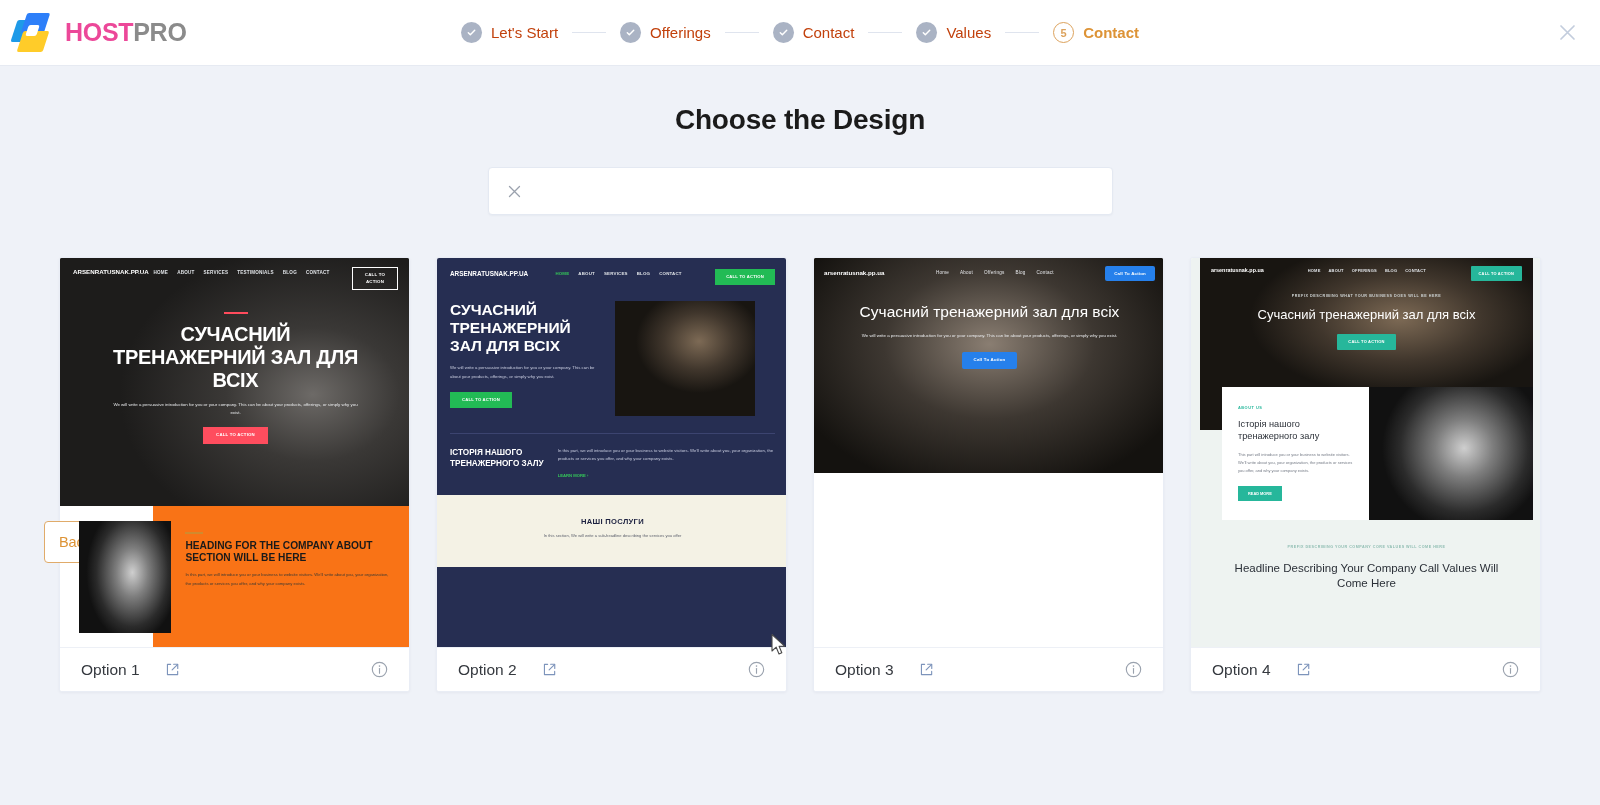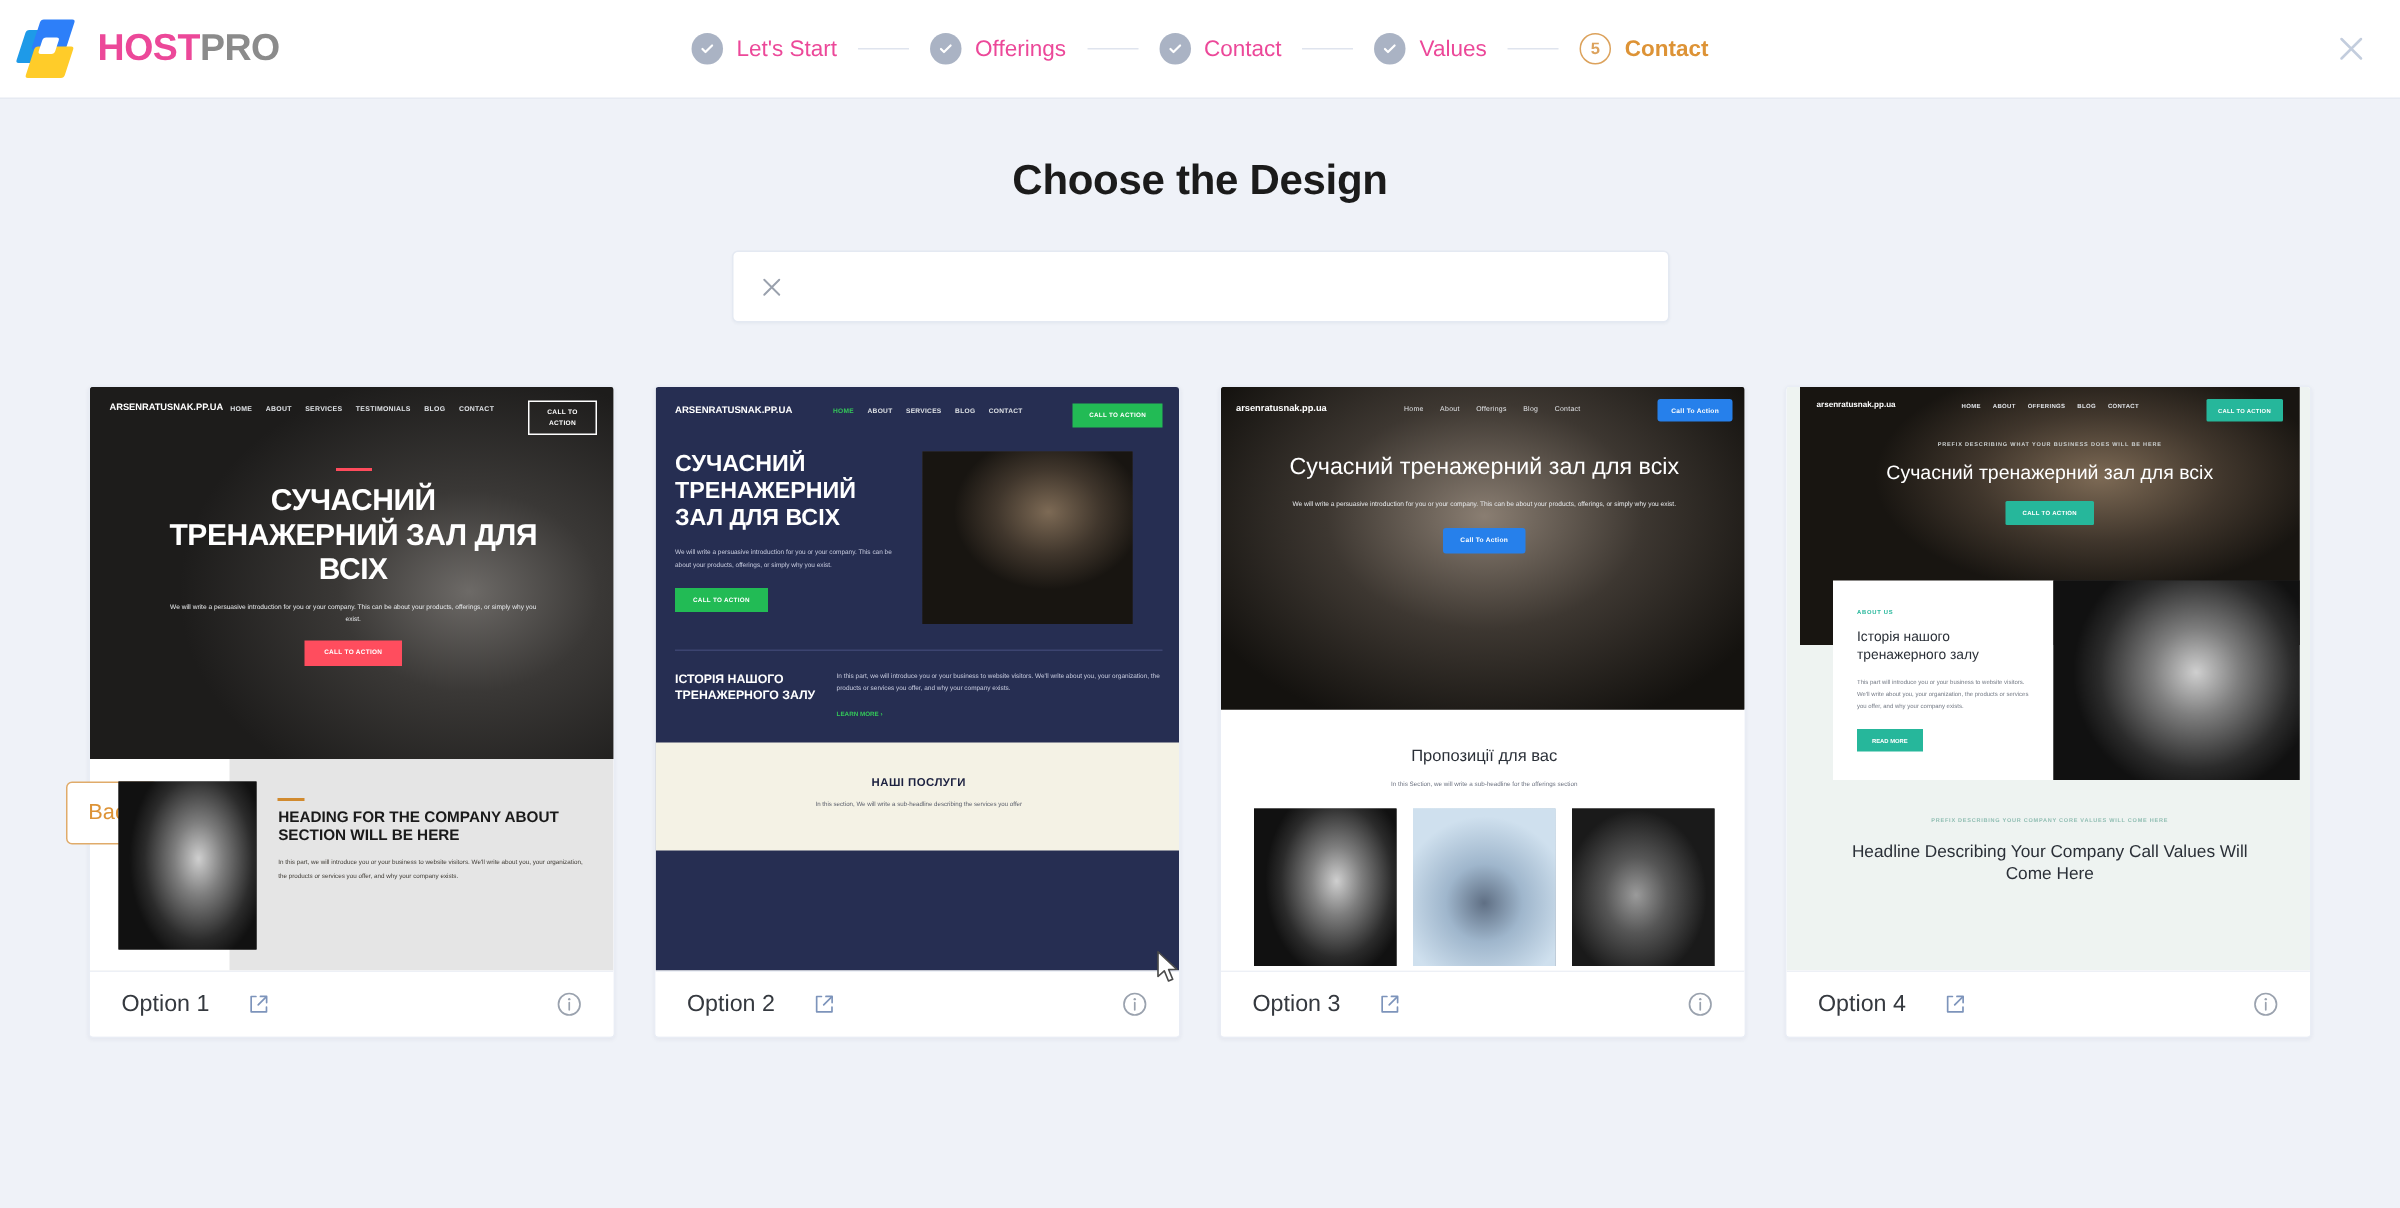--- a/index.html
+++ b/index.html
@@ -34,21 +34,21 @@
     position: absolute; left: 50%; transform: translateX(-50%);
     display: flex; align-items: center;
   }
   .step { display: flex; align-items: center; gap: 9px; }
   .step-circle {
     width: 21px; height: 21px; border-radius: 50%;
     display: flex; align-items: center; justify-content: center;
     font-size: 11px; flex: none;
   }
   .step.done .step-circle { background: #aab3c4; color: #fff; }
-  .step.done .step-label  { color: #ec4899; font-size: 15px; }
+  .step.done .step-label  { color: #c2410c; font-size: 15px; }
   .step.active .step-circle {
     background: #fff; border: 1.6px solid #dca25c; color: #dca25c; font-weight: 600;
   }
   .step.active .step-label { color: #dd9336; font-size: 15px; font-weight: 700; }
   .step-sep { width: 34px; height: 1.6px; background: #dfe4ee; margin: 0 14px; }
   .check-svg { width: 11px; height: 11px; display: block; }
 
   .close-btn {
     position: absolute; right: 20px; top: 50%; transform: translateY(-50%);
     width: 26px; height: 26px; cursor: pointer;
@@ -155,21 +155,21 @@
     border: 0.8px solid #ffffff; padding: 4px 7px; font-size: 4.4px;
     width: 46px; line-height: 1.5;
   }
   .o1-center { text-align: center; padding: 22px 52px 0; position: relative; z-index: 3; }
   .o1-rule { width: 24px; height: 1.3px; background: #ff4b5c; margin: 0 auto 9px; }
   .o1-h1 { font-size: 20px; line-height: 1.16; letter-spacing: -0.3px; }
   .o1-sub { font-size: 4.4px; margin-top: 9px; line-height: 1.75; }
   .o1-cta2 {
     background: #ff4d5e; padding: 5px 13px; font-size: 4.3px; margin-top: 11px;
   }
-  .o1-about { display: flex; height: 141px; background: #e5e5e5; position: relative; }
+  .o1-about { display: flex; height: 141px; background: #f97316; position: relative; }
   .o1-about::before {
     content: ""; position: absolute; left: 0; top: 0; width: 93px; height: 100%;
     background: #fff;
   }
   .o1-img { width: 143px; height: 112px; margin: 15px 0 0 19px; position: relative; z-index: 2; }
   .o1-txt { padding: 26px 16px 0 14px; position: relative; z-index: 2; }
   .o1-bar { width: 18px; height: 1.6px; background: #d18a2e; margin-bottom: 6px; }
   .o1-h2 { font-size: 10.2px; font-weight: 800; color: #1a1a1a; line-height: 1.25; }
   .o1-body { font-size: 4.2px; color: #3e3a33; margin-top: 6px; line-height: 2; }
 
@@ -462,29 +462,20 @@
                 <span>Contact</span>
               </div>
               <div class="ms-btn o3-cta">Call To Action</div>
             </div>
             <div class="o3-center">
               <div class="ms-h1 o3-h1">Сучасний тренажерний зал для всіх</div>
               <div class="ms-p o3-p">We will write a persuasive introduction for you or your company. This can be about your products, offerings, or simply why you exist.</div>
               <div class="ms-btn o3-cta2">Call To Action</div>
             </div>
           </div>
-          <div class="o3-off">
-            <div class="o3-oh">Пропозиції для вас</div>
-            <div class="o3-op">In this Section, we will write a sub-headline for the offerings section</div>
-            <div class="o3-tiles">
-              <div class="o3-tile photo-man"></div>
-              <div class="o3-tile photo-blue"></div>
-              <div class="o3-tile photo-legs"></div>
-            </div>
-          </div>
         </div>
       </div>
       <div class="card-footer">
         <div class="opt-left">
           <span class="opt-name">Option 3</span>
           <span class="ext-icon">
             <svg width="15" height="15" viewBox="0 0 16 16">
               <path d="M6 2.5H2.6v10.9h10.9V10" stroke="#7d94bb" stroke-width="1.2" fill="none" stroke-linecap="round" stroke-linejoin="round"></path>
               <path d="M9.2 2.4h4.4v4.4" stroke="#7d94bb" stroke-width="1.2" fill="none" stroke-linecap="round" stroke-linejoin="round"></path>
               <path d="M13.3 2.7L7.6 8.4" stroke="#7d94bb" stroke-width="1.2" fill="none" stroke-linecap="round"></path>

